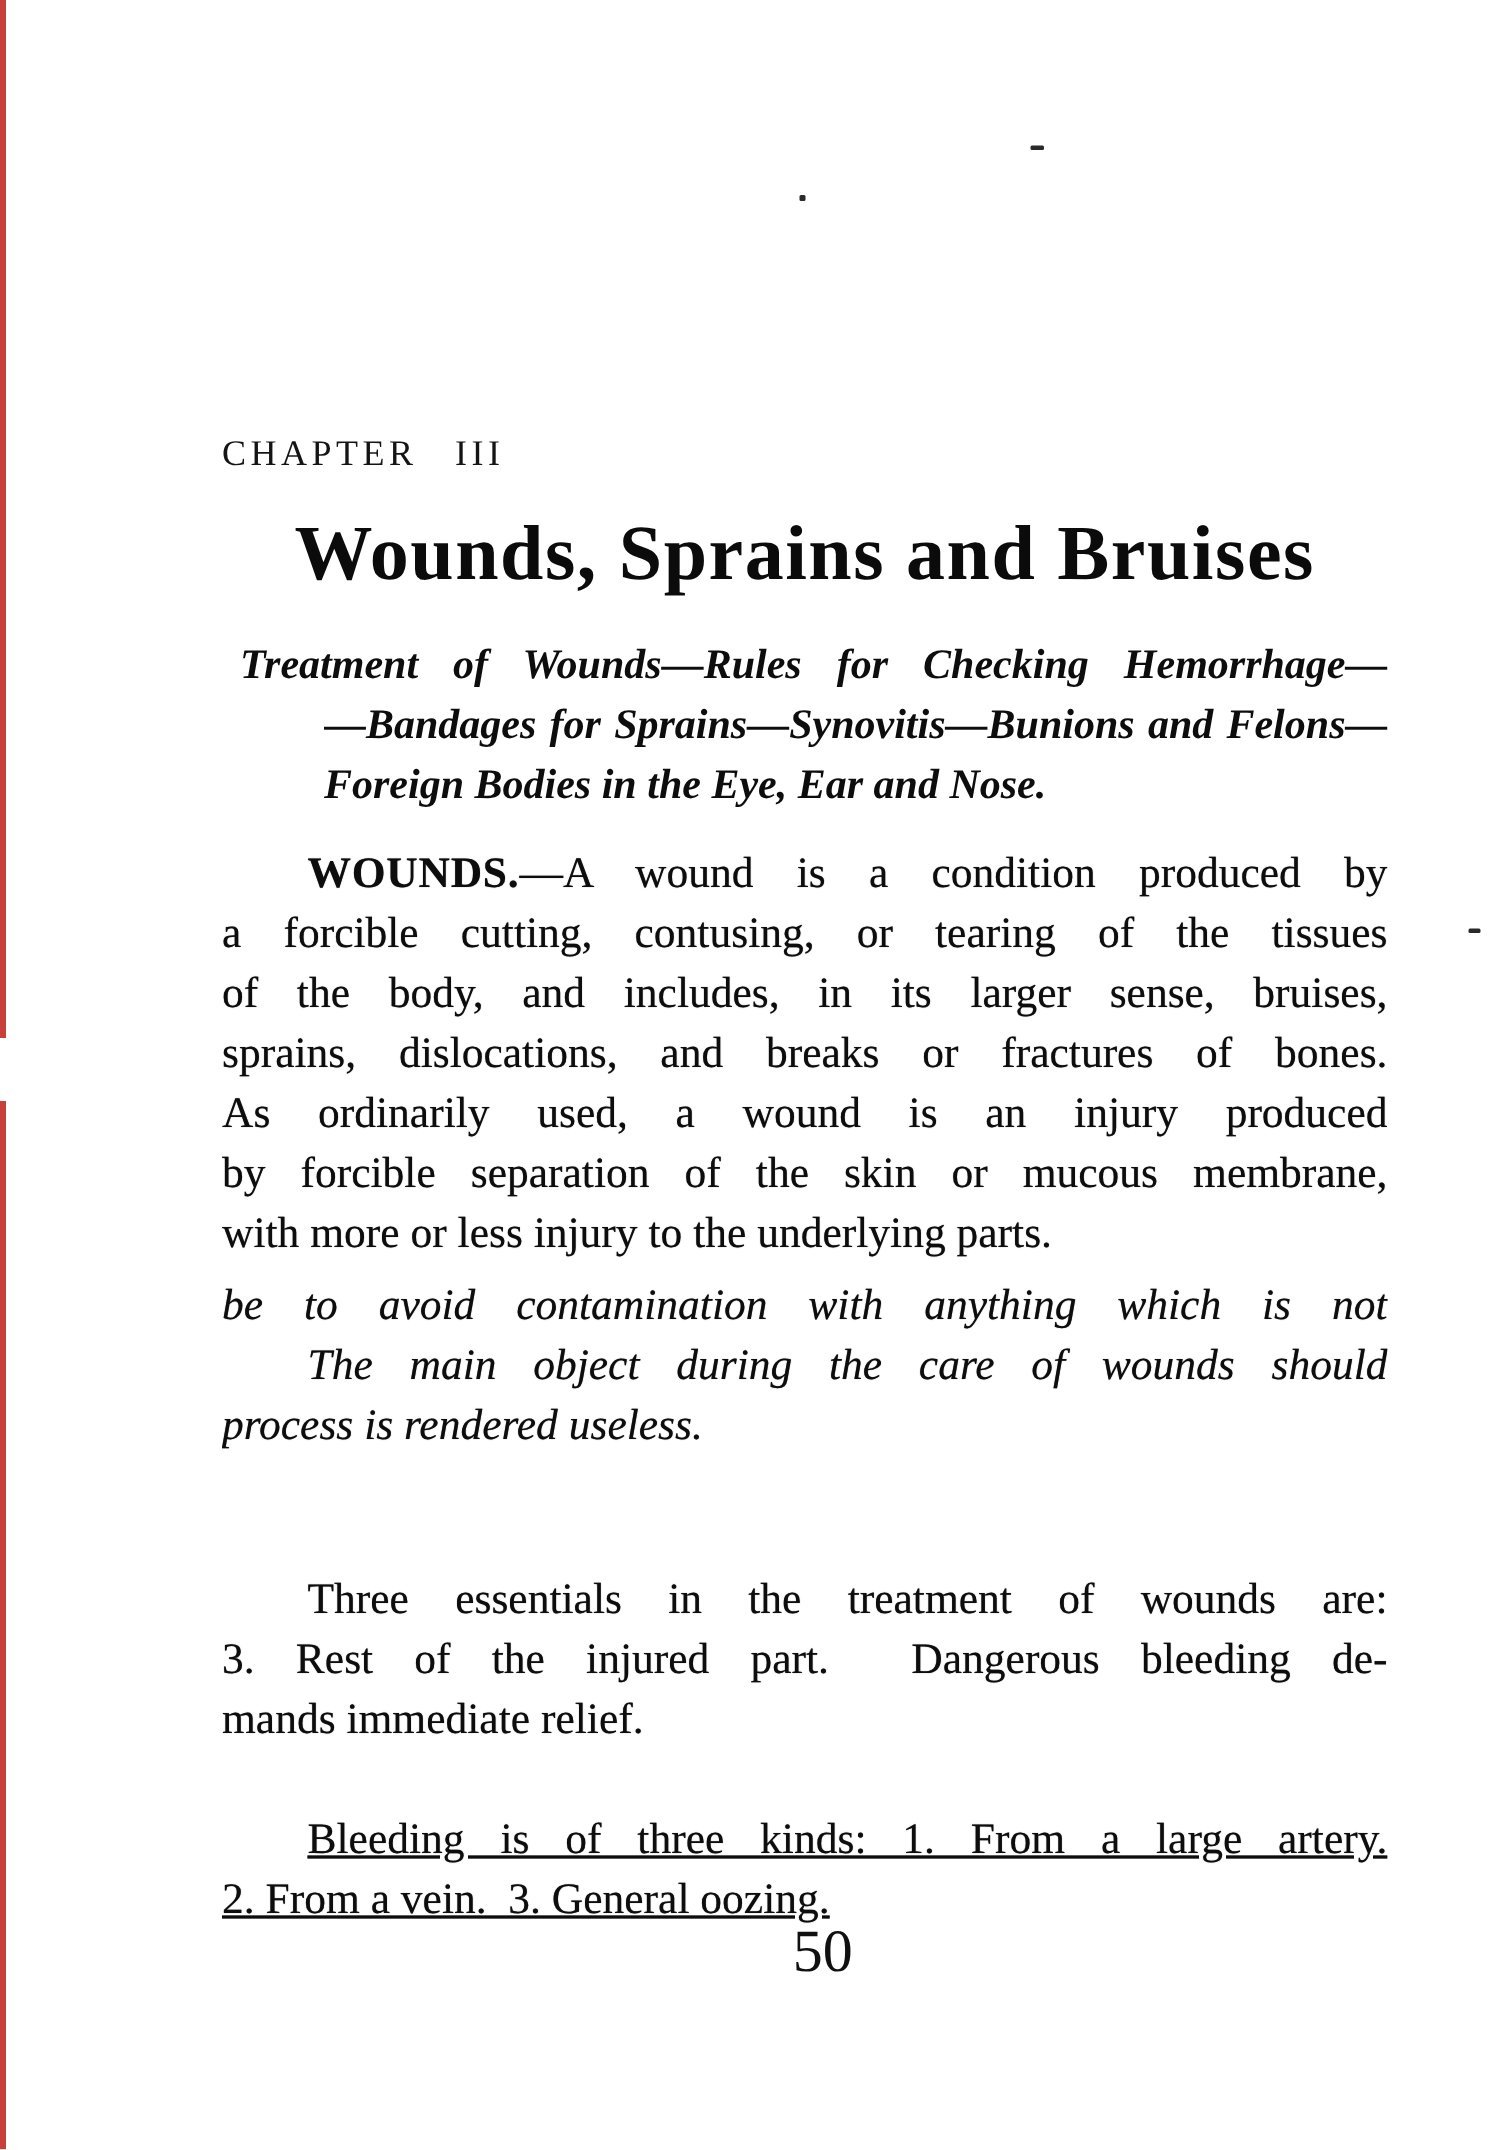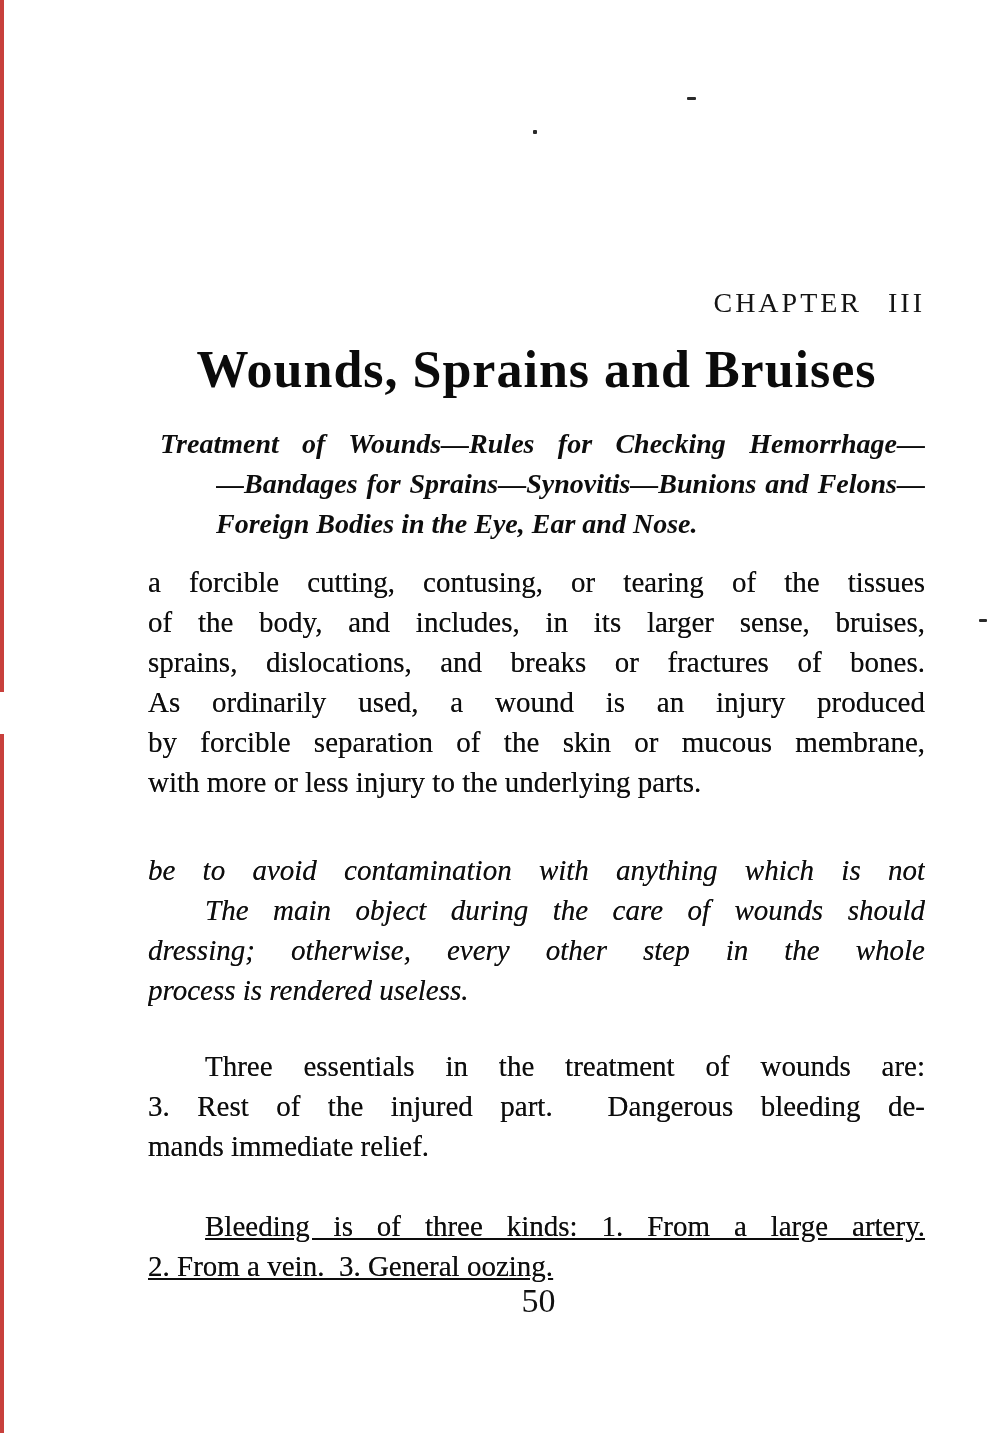--- a/index.html
+++ b/index.html
@@ -11,22 +11,22 @@
     font-family:"Liberation Serif","DejaVu Serif",serif;
     color:#0d0d0d;
   }
   .edge-stripe{position:absolute;left:0;width:4px;background:#c8403c;}
   .speck{position:absolute;background:#2a2a2a;border-radius:1px;}
 
   .content{position:absolute;left:148px;top:0;width:777px;height:1433px;}
 
   .chapter{
     position:absolute;top:285px;left:0;width:100%;
-    text-align:right;
-    font-size:28px;line-height:36px;
+    text-align:left;
+    font-size:24px;line-height:36px;
     letter-spacing:3px;word-spacing:16px;
     color:#141414;
   }
   .title{
     position:absolute;top:348px;left:0;width:100%;
     margin:0;text-align:center;
     font-size:52px;line-height:44px;font-weight:700;
     letter-spacing:1px;
     color:#0b0b0b;
   }
@@ -43,22 +43,22 @@
     text-shadow:0 0 0.6px rgba(0,0,0,0.65);}
   .para.italic{font-style:italic;}
   .para .line{line-height:40px;height:40px;overflow:hidden;
     hyphens:none;-webkit-hyphens:none;}
   .line.jl{text-align:justify;text-align-last:justify;}
   .line.ll{text-align:left;}
   .line.indent{padding-left:57px;}
   .lead-bold{font-weight:700;letter-spacing:0.5px;}
 
   .page-number{
-    position:absolute;top:1284px;left:2px;width:100%;
-    text-align:center;font-size:34px;line-height:34px;
+    position:absolute;top:1284px;left:12px;width:100%;
+    text-align:center;font-size:40px;line-height:34px;
     color:#101010;
   }
 </style>
 </head>
 <body>
 
 <div class="page">
 
   <div class="edge-stripe" style="top: 0px; height: 692px; background: rgb(200, 64, 60);"></div>
   <div class="edge-stripe" style="top: 734px; height: 699px; background: rgb(200, 64, 60);"></div>
@@ -73,31 +73,31 @@
 
     <h1 class="title">Wounds, Sprains and Bruises</h1>
 
     <div class="subtitle" id="subtitle">
         <div class="line jl first">Treatment of Wounds—Rules for Checking Hemorrhage—Lockjaw</div>
         <div class="line jl hang">—Bandages for Sprains—Synovitis—Bunions and Felons—</div>
         <div class="line ll hang">Foreign Bodies in the Eye, Ear and Nose.</div>
       </div>
 
     <div class="para" id="para0" style="top:562px;">
+        <div class="line jl indent"><span class="lead-bold">WOUNDS.</span>—A wound is a condition produced by</div>
         <div class="line jl">a forcible cutting, contusing, or tearing of the tissues</div>
         <div class="line jl">of the body, and includes, in its larger sense, bruises,</div>
         <div class="line jl">sprains, dislocations, and breaks or fractures of bones.</div>
         <div class="line jl">As ordinarily used, a wound is an injury produced</div>
         <div class="line jl">by forcible separation of the skin or mucous membrane,</div>
         <div class="line ll">with more or less injury to the underlying parts.</div>
       </div>
     <div class="para italic" id="para1" style="top:850px;">
         <div class="line jl">be to avoid contamination with anything which is not</div>
         <div class="line jl indent">The main object during the care of wounds should</div>
-        <div class="line jl">dressing; otherwise, every other step in the whole</div>
         <div class="line ll">process is rendered useless.</div>
       </div>
     <div class="para" id="para2" style="top:1046px;">
         <div class="line jl indent">Three essentials in the treatment of wounds are:</div>
         <div class="line jl">3. Rest of the injured part.&nbsp; Dangerous bleeding de-</div>
         <div class="line ll">mands immediate relief.</div>
       </div>
     <div class="para" id="para3" style="top:1206px;text-decoration:underline;">
         <div class="line jl indent">Bleeding is of three kinds: 1. From a large artery.</div>
         <div class="line ll">2. From a vein.&nbsp; 3. General oozing.</div>

